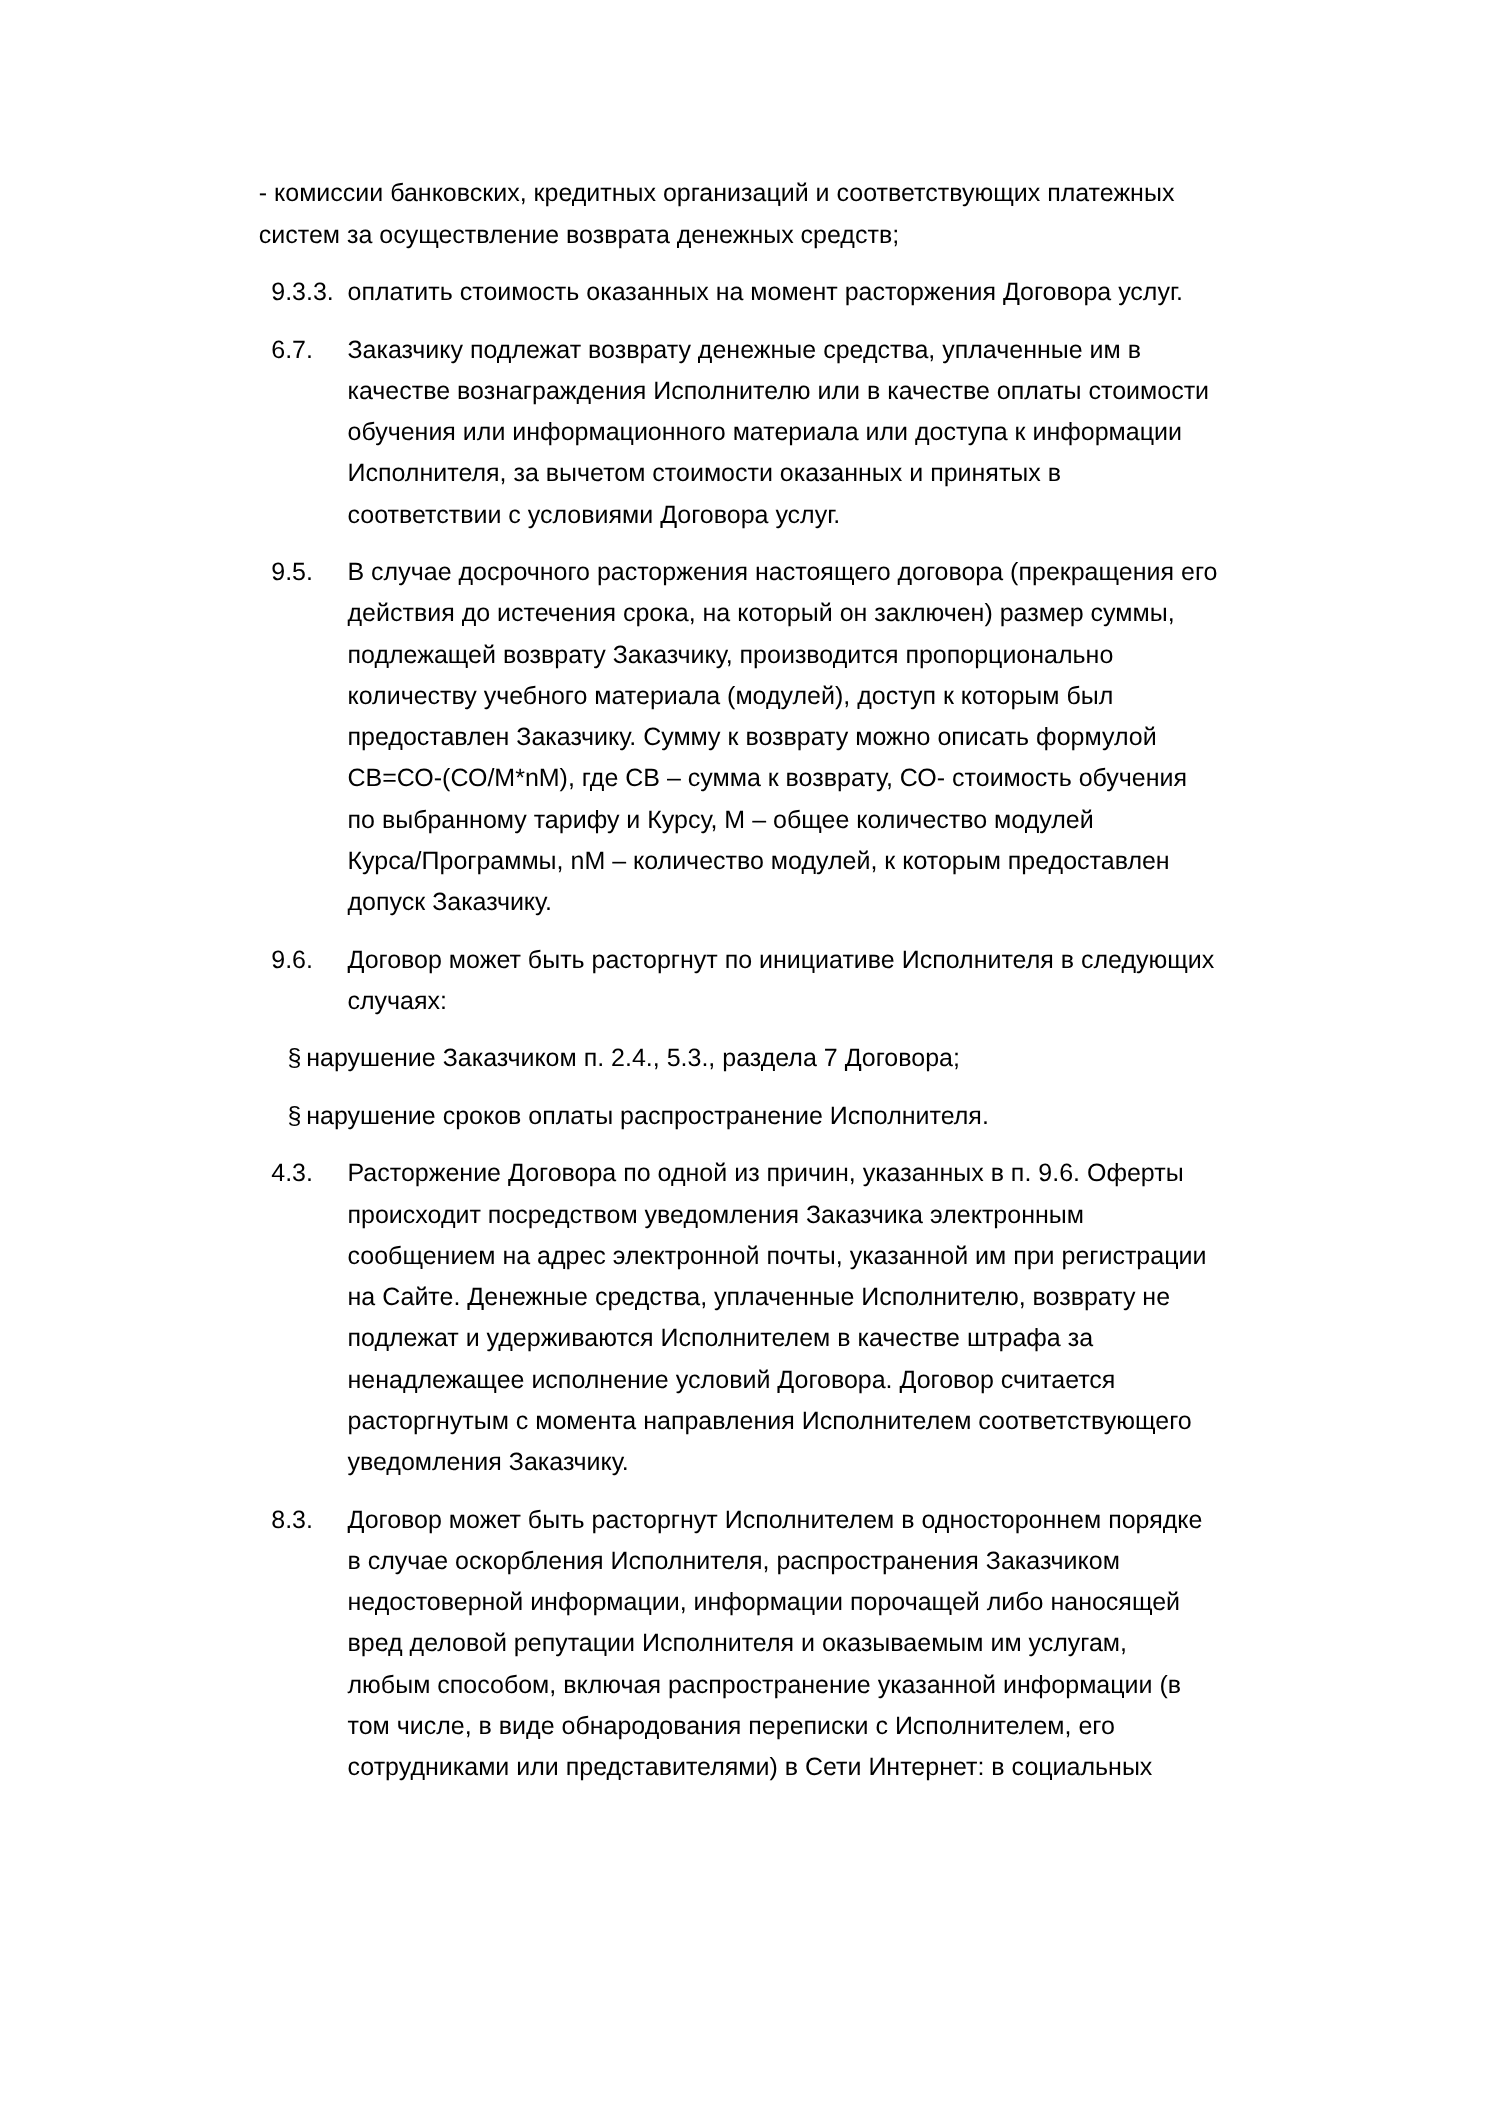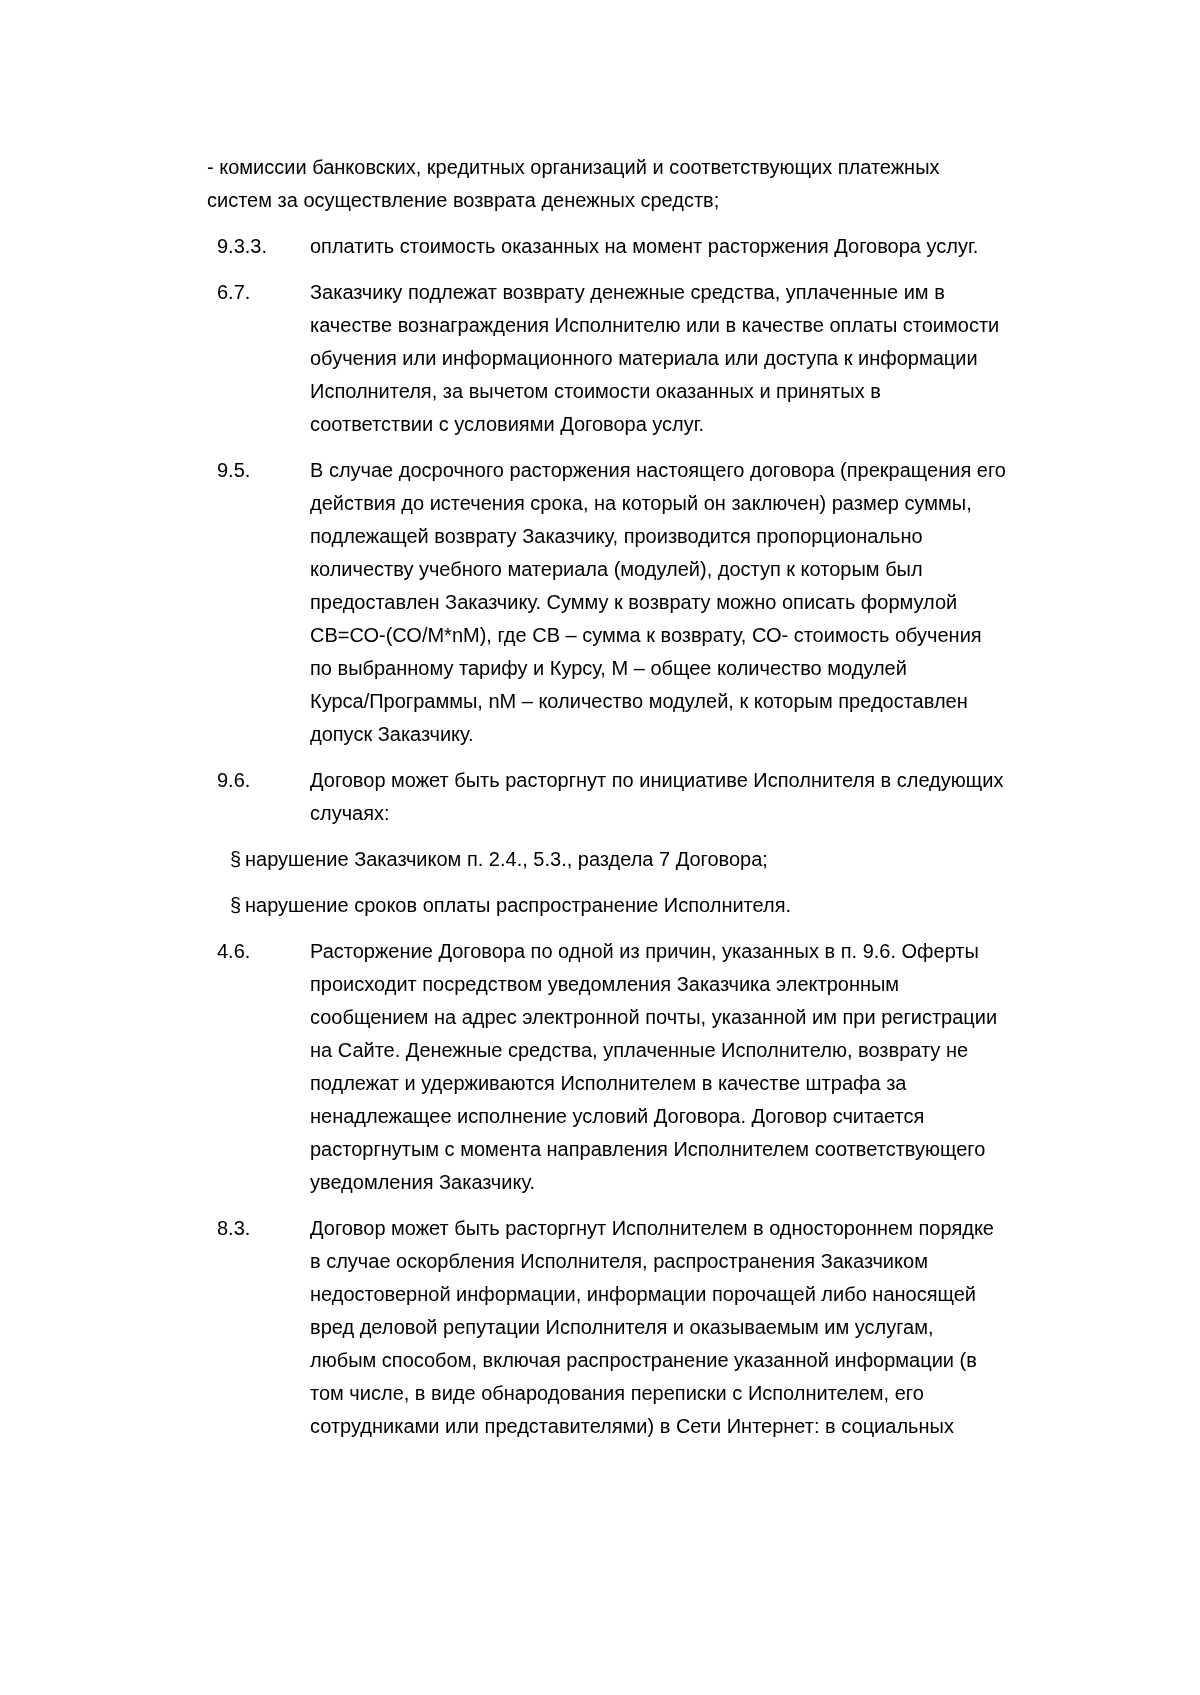--- a/index.html
+++ b/index.html
@@ -18,31 +18,31 @@
     line-height: 33px;
     color: #000000;
     overflow: hidden;
   }
   .content {
     padding: 139px 150px 0 207px;
   }
   .para {
     display: flex;
     align-items: flex-start;
-    margin: 12px 0 13px 0;
+    margin: 0 0 13px 0;
   }
   .para-text {
     white-space: pre-line;
     flex: 1 1 auto;
   }
   .para-label {
     flex: 0 0 auto;
   }
   
-  .para-numbered { margin-left: 10px; gap: 32px; }
+  .para-numbered { margin-left: 10px; }
   .para-numbered .para-label { min-width: 61px; }
   
   .para-bullet { margin-left: 23px; }
   .para-bullet .para-label { min-width: 15px; }
 </style>
 </head>
 <body style="background: rgb(255, 255, 255);">
 
 <div class="page" style="background: rgb(255, 255, 255); color: rgb(0, 0, 0);">
   <div class="content">
@@ -90,21 +90,21 @@
     <span class="para-label">§</span>
     <span class="para-text">нарушение Заказчиком п. 2.4., 5.3., раздела 7 Договора;</span>
   </div>
 
   <div class="para para-bullet">
     <span class="para-label">§</span>
     <span class="para-text">нарушение сроков оплаты распространение Исполнителя.</span>
   </div>
 
   <div class="para para-numbered">
-    <span class="para-label">4.6.</span>
+    <span class="para-label">4.3.</span>
     <span class="para-text">Расторжение Договора по одной из причин, указанных в п. 9.6. Оферты
 происходит посредством уведомления Заказчика электронным
 сообщением на адрес электронной почты, указанной им при регистрации
 на Сайте. Денежные средства, уплаченные Исполнителю, возврату не
 подлежат и удерживаются Исполнителем в качестве штрафа за
 ненадлежащее исполнение условий Договора. Договор считается
 расторгнутым с момента направления Исполнителем соответствующего
 уведомления Заказчику.</span>
   </div>
 

